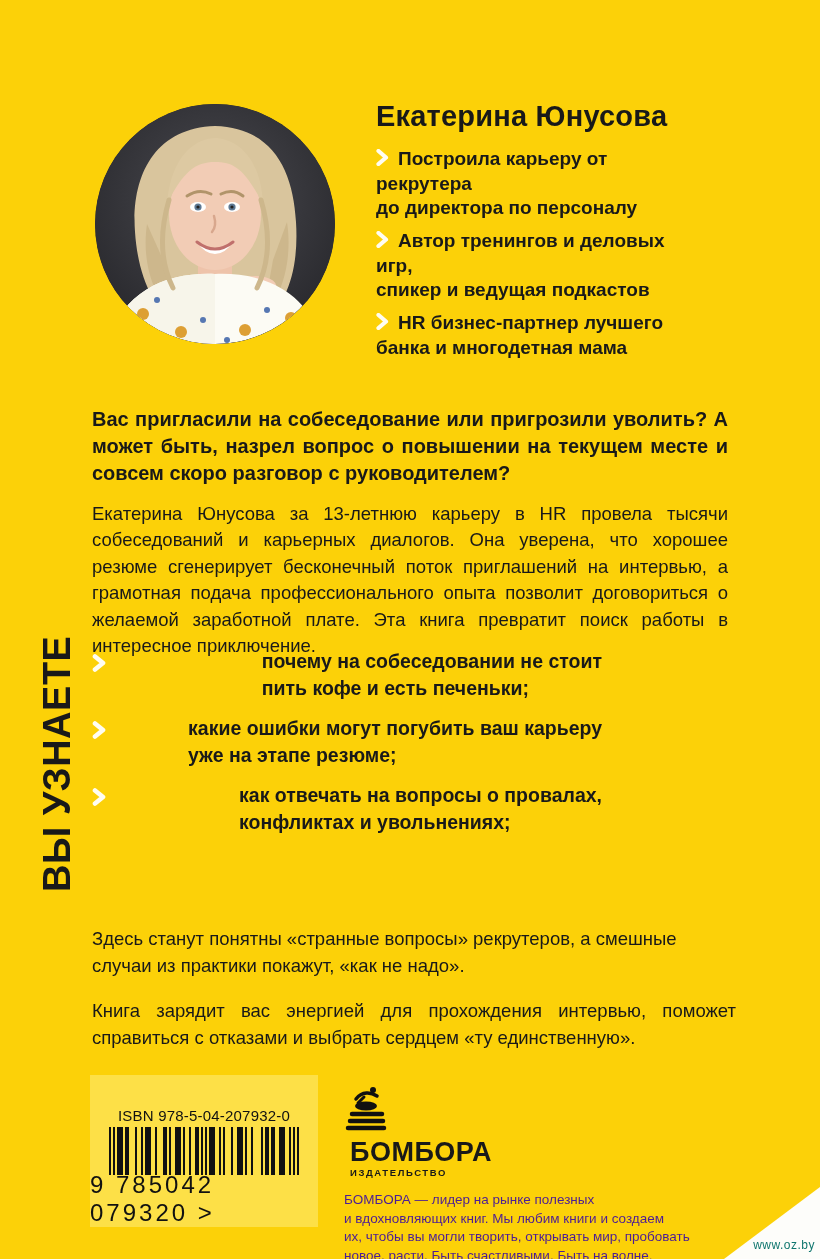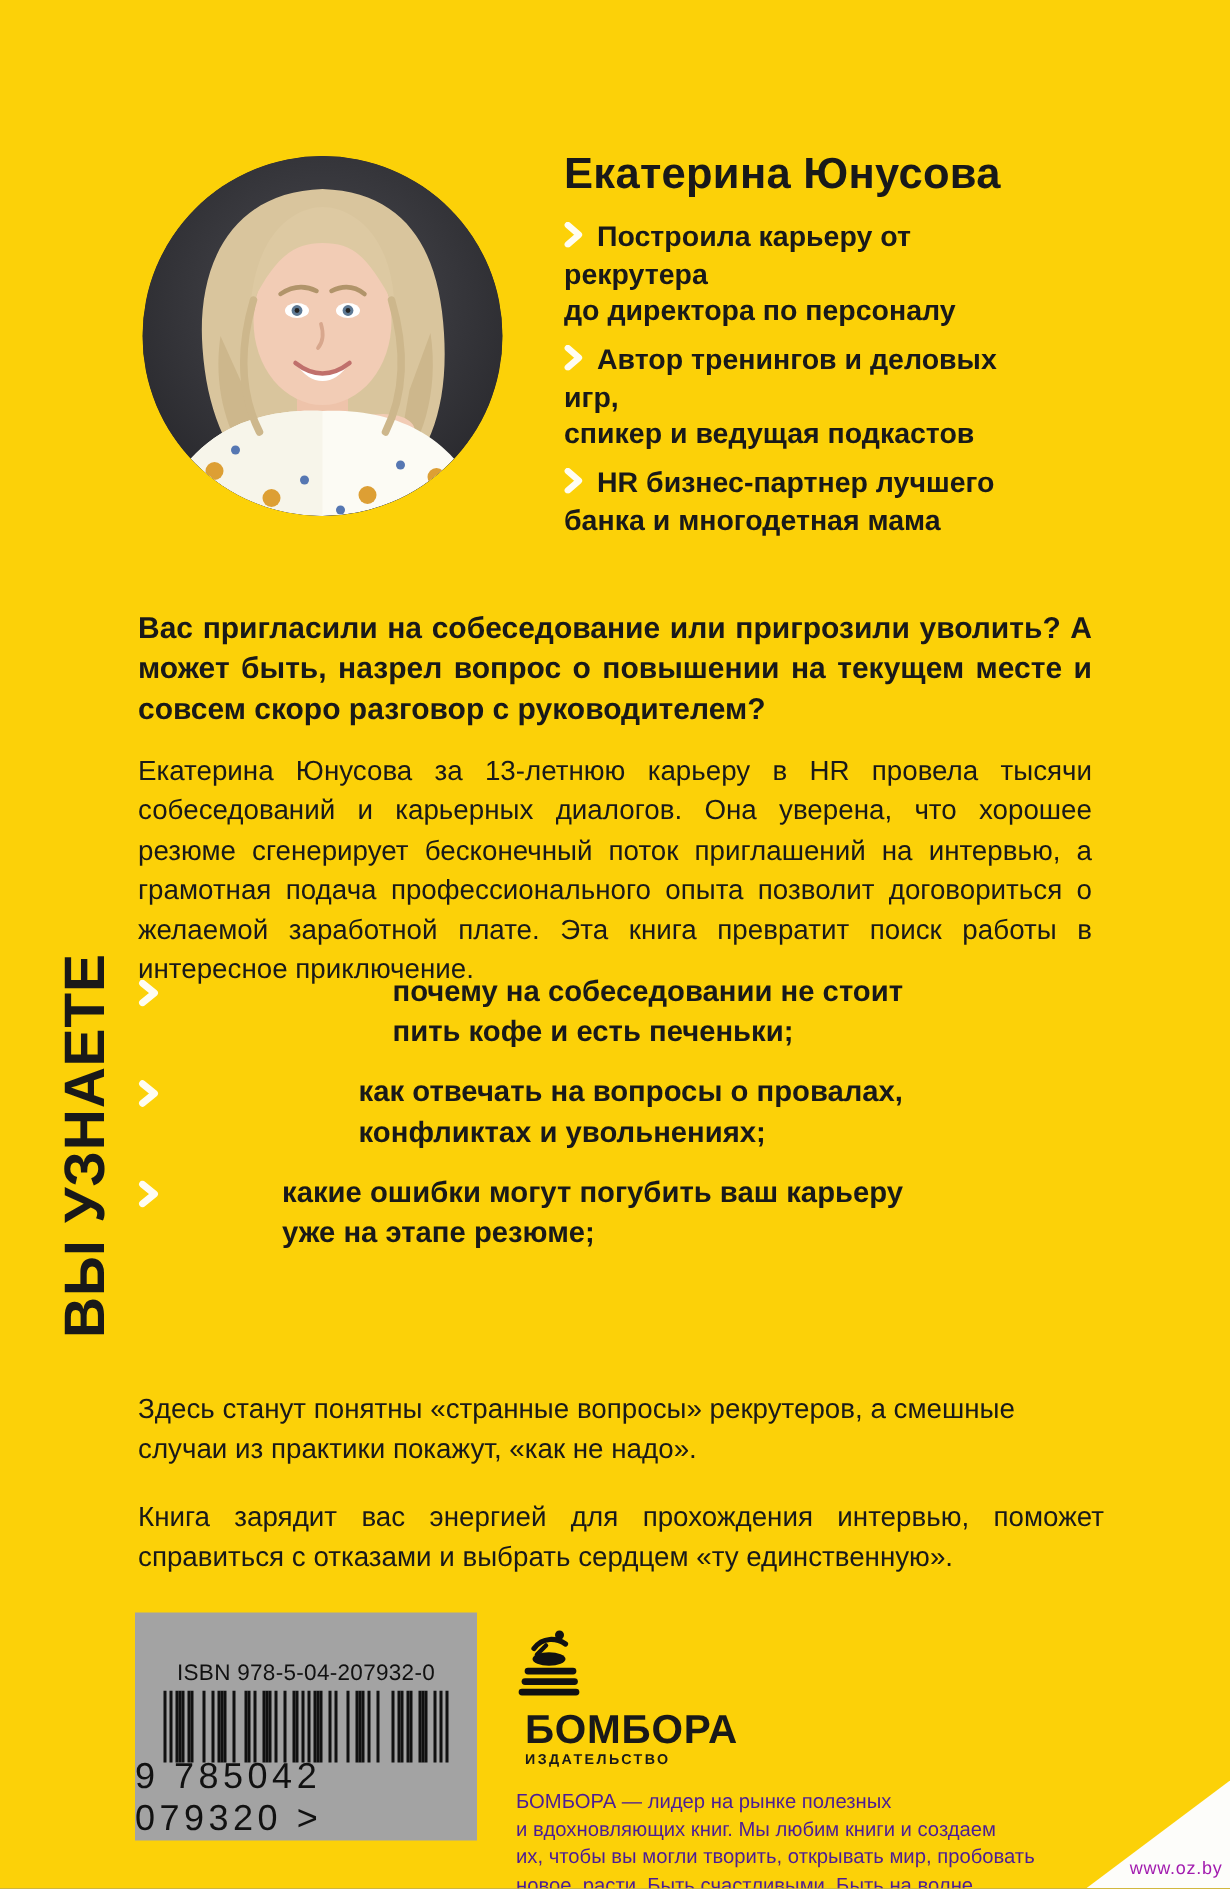--- a/index.html
+++ b/index.html
@@ -26,37 +26,37 @@
                white-space:nowrap;}
   .learn-list{position:absolute;left:92px;top:648px;width:510px;}
   .l-item{display:flex;align-items:flex-start;margin:0 0 13px 0;font-size:19.5px;
           font-weight:bold;line-height:27px;justify-content:space-between;}
   .chev2{flex:0 0 26px;padding-top:4px;}
   
   .outro1{position:absolute;left:92px;top:906px;width:644px;font-size:18.5px;line-height:27px;}
   .outro2{position:absolute;left:92px;top:978px;width:644px;font-size:18.5px;line-height:27px;
           text-align:justify;}
   
-  .isbn-box{position:absolute;left:90px;top:1075px;width:228px;height:152px;background:#a3a3a3;
+  .isbn-box{position:absolute;left:90px;top:1075px;width:228px;height:152px;background:#fde047;
             display:flex;flex-direction:column;align-items:center;}
   .isbn-label{margin-top:32px;font-size:15px;letter-spacing:.2px;color:#111;}
   .barcode{margin-top:3px;}
   .barcode-digits{margin-top:-4px;font-size:24px;letter-spacing:3px;color:#111;
                   font-family:"Liberation Sans",sans-serif;}
   .publisher{position:absolute;left:344px;top:1085px;width:372px;}
   .pub-head{display:flex;align-items:flex-start;flex-direction:column;}
   .pub-logo{flex:0 0 48px;}
   .pub-names{margin-left:6px;padding-top:4px;}
   .pub-name{font-size:27px;font-weight:bold;letter-spacing:.5px;line-height:26px;}
   .pub-sub{font-size:9.5px;font-weight:bold;letter-spacing:1.6px;margin-top:2px;}
   .pub-desc{margin-top:13px;font-size:13.5px;line-height:18.5px;white-space:pre-line;color:#4c1d95;}
   
   .corner{position:absolute;right:0;bottom:0;width:96px;height:72px;background:#fdfdfa;
           clip-path:polygon(100% 0,100% 100%,0 100%);}
-  .watermark{position:absolute;right:5px;bottom:7px;font-size:12px;color:#a21caf;
+  .watermark{position:absolute;right:5px;bottom:7px;font-size:12px;color:#0f766e;
              letter-spacing:.5px;}
 </style>
 </head>
 <body>
 
 <div class="page">
 
   <div class="photo">
     <svg width="240" height="240" viewBox="0 0 240 240">
       <defs>
@@ -151,30 +151,30 @@
             <path d="M3 2.5 L11 9 L3 15.5" stroke="#fffdf2" stroke-width="4.6" fill="none" stroke-linecap="round" stroke-linejoin="round"></path>
           </svg></span>
         <span class="pre">почему на собеседовании не стоит
 пить кофе и есть печеньки;</span>
       </div>
 
     <div class="l-item">
         <span class="chev2"><svg width="14" height="18" viewBox="0 0 14 18">
             <path d="M3 2.5 L11 9 L3 15.5" stroke="#fffdf2" stroke-width="4.6" fill="none" stroke-linecap="round" stroke-linejoin="round"></path>
           </svg></span>
-        <span class="pre">как отвечать на вопросы о провалах,
-конфликтах и увольнениях;</span>
+        <span class="pre">какие ошибки могут погубить ваш карьеру
+уже на этапе резюме;</span>
       </div>
 
     <div class="l-item">
         <span class="chev2"><svg width="14" height="18" viewBox="0 0 14 18">
             <path d="M3 2.5 L11 9 L3 15.5" stroke="#fffdf2" stroke-width="4.6" fill="none" stroke-linecap="round" stroke-linejoin="round"></path>
           </svg></span>
-        <span class="pre">какие ошибки могут погубить ваш карьеру
-уже на этапе резюме;</span>
+        <span class="pre">как отвечать на вопросы о провалах,
+конфликтах и увольнениях;</span>
       </div>
 
   </div>
 
   <p class="outro1">Здесь станут понятны «странные вопросы» рекрутеров, а смешные случаи из практики покажут, «как не надо».</p>
   <p class="outro2">Книга зарядит вас энергией для прохождения интервью, поможет справиться с отказами и выбрать сердцем «ту единственную».</p>
 
   <div class="isbn-box">
     <div class="isbn-label">ISBN 978-5-04-207932-0</div>
     <svg class="barcode" width="192" height="64">

